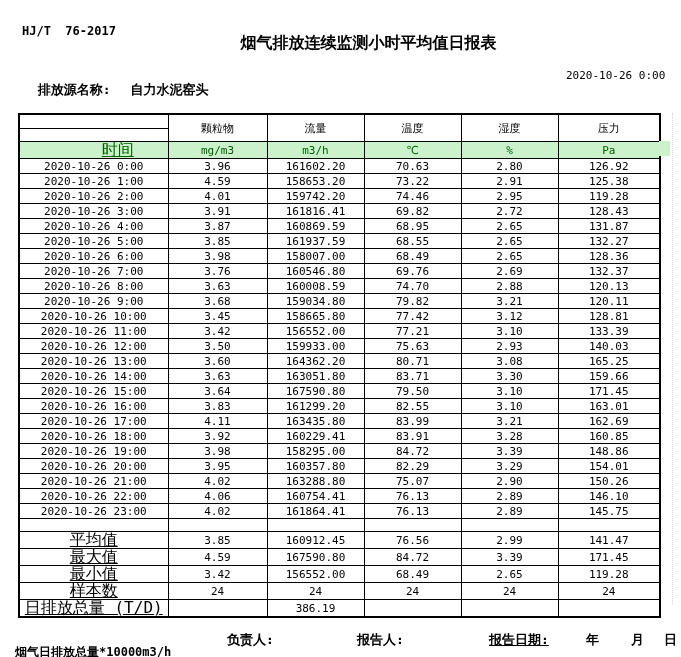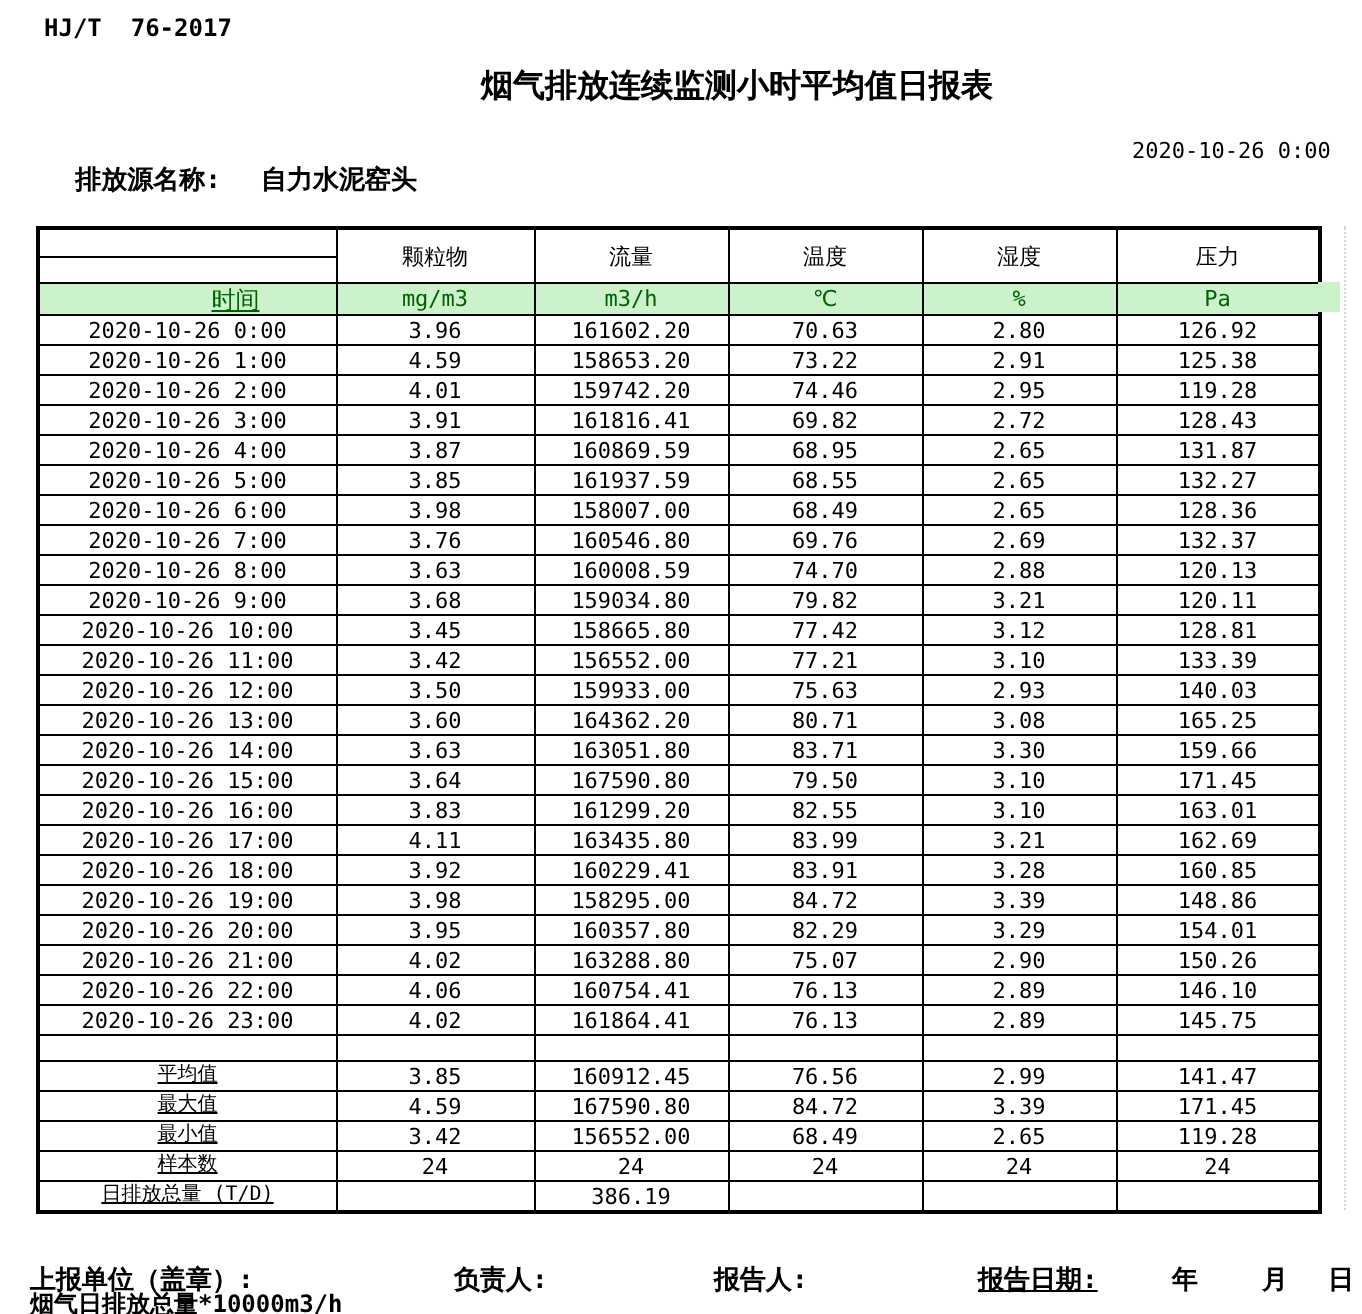--- a/index.html
+++ b/index.html
@@ -1,44 +1,44 @@
 <!DOCTYPE html>
 <html><head>
 <meta charset="utf-8">
 <style>
   html,body{margin:0;padding:0;}
   body{
     width:681px;height:657px;position:relative;background:#ffffff;color:#000;
     font-family:"DejaVu Sans Mono","DejaVu Sans",monospace;
   }
-  .doc-code{position:absolute;left:22px;top:7px;font-size:12px;font-weight:bold;white-space:pre;}
+  .doc-code{position:absolute;left:22px;top:24px;font-size:12px;font-weight:bold;white-space:pre;}
   .title{position:absolute;left:56px;right:0;top:33px;text-align:center;font-size:16px;font-weight:bold;}
   .source-row{position:absolute;left:22px;top:66px;font-size:13px;font-weight:bold;white-space:pre;}
   .source-name{margin-left:20px;}
   .datetime{position:absolute;left:566px;top:69px;font-size:11px;white-space:pre;}
 
   table.report{
     position:absolute;left:18px;top:113px;width:641px;
     border-collapse:collapse;table-layout:fixed;
     border:2px solid #000;
   }
   table.report td, table.report th{
     border:1px solid #000;text-align:center;vertical-align:middle;
     padding:0;font-size:11px;line-height:1;white-space:nowrap;overflow:hidden;
     font-weight:normal;
   }
   tr.h1 td{height:13px;}
   tr.h2 td{height:12px;}
   th.param{font-size:12px;}
   tr.unit-row td{height:15px;background:var(--green-bg);color:var(--green-tx);}
-  tr.unit-row td.time-header{font-size:12px;text-decoration:underline;padding-left:48px;}
+  tr.unit-row td.time-header{font-size:16px;text-decoration:underline;padding-left:48px;}
   tbody.data td{height:14px;}
   tr.spacer-row td{height:12px;}
   tbody.summary td{height:14px;}
-  tbody.summary td.label{font-size:10px;text-decoration:underline;margin-left:47px;}
+  tbody.summary td.label{font-size:16px;text-decoration:underline;margin-left:47px;}
 
   .green-bleed{position:absolute;left:659px;top:141px;width:11px;height:15px;background:var(--green-bg);}
   .ghost-gridline{position:absolute;left:672px;top:113px;height:492px;width:0;border-left:1px dotted #d8d8d8;}
 
   .footnote{position:absolute;left:15px;top:644px;font-size:12px;font-weight:bold;white-space:pre;}
   .footer-line{position:absolute;left:0;top:631px;width:681px;height:16px;font-size:13px;font-weight:bold;}
   .footer-line span{position:absolute;white-space:pre;}
   .fl-unit{left:15px;}
   .fl-resp{left:227px;}
   .fl-reporter{left:357px;}
@@ -333,20 +333,19 @@
         <td></td>
       </tr>
     </tbody>
 </table>
 
 <div class="green-bleed"></div>
 <div class="ghost-gridline"></div>
 
 <div class="footnote">烟气日排放总量*10000m3/h</div>
 <div class="footer-line">
-  <span class="fl-unit">上报单位（盖章）:</span>
   <span class="fl-resp">负责人:</span>
   <span class="fl-reporter">报告人:</span>
   <span class="fl-date">报告日期:</span>
   <span class="fl-year">年</span>
   <span class="fl-month">月</span>
   <span class="fl-day">日</span>
 </div>
 
 </body></html>

